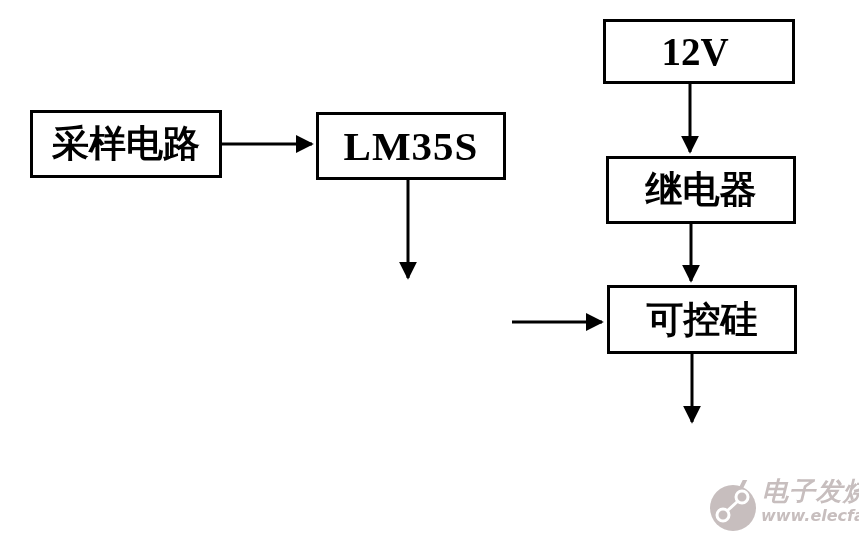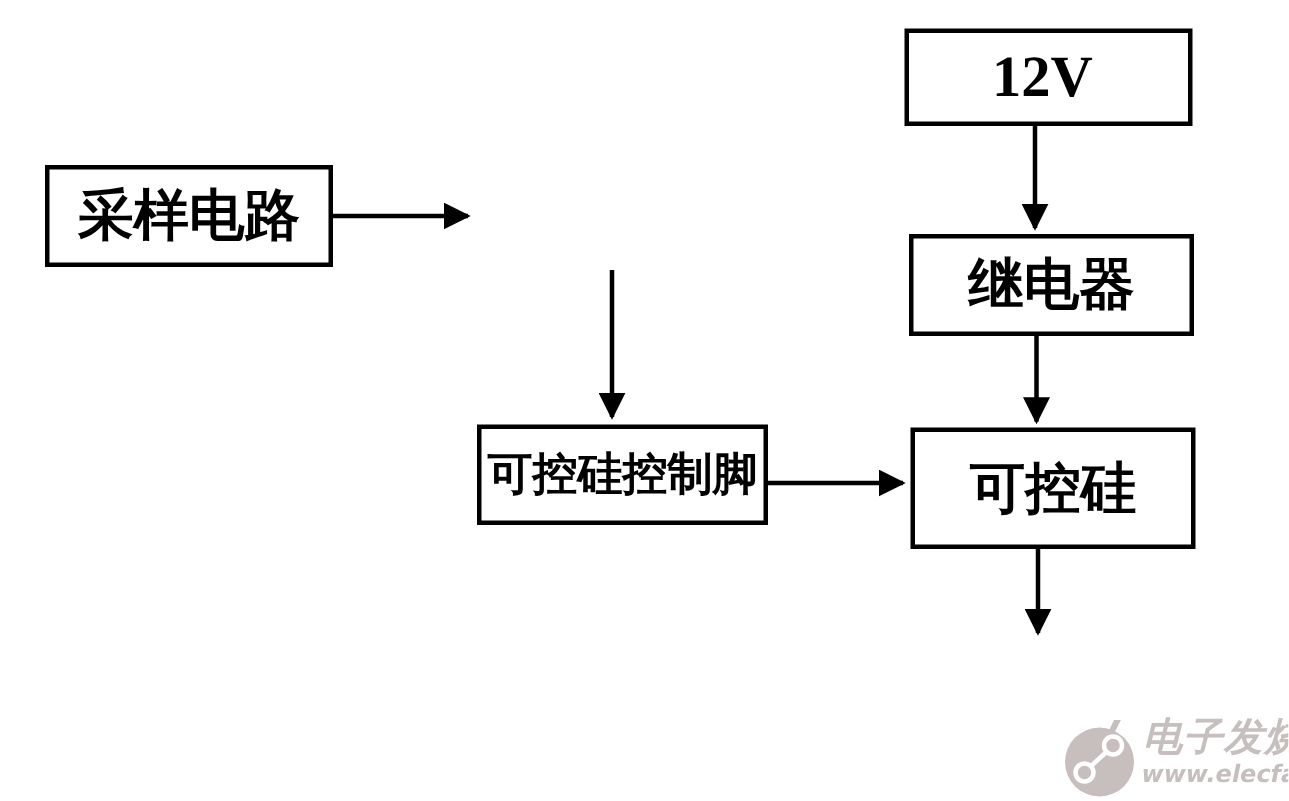--- a/index.html
+++ b/index.html
@@ -29,21 +29,21 @@
     z-index: 2;
   }
   .n-sampling { left: 30px;  top: 110px; width: 192px; height: 68px; font-size: 37px; }
   .n-lm35s    { left: 316px; top: 112px; width: 190px; height: 68px;
                 font-family: "Liberation Serif", "DejaVu Serif", serif;
                 font-weight: 600; font-size: 41px; letter-spacing: 1px; }
   .n-power    { left: 603px; top: 19px;  width: 192px; height: 65px; font-size: 36px; gap: 28px; }
   .n-power .num { font-family: "Liberation Serif", "DejaVu Serif", serif; font-size: 39px; margin-right: 8px; }
   .n-relay    { left: 606px; top: 156px; width: 190px; height: 68px; font-size: 37px; text-align: right; }
   .n-scrpin   { left: 318px; top: 283px; width: 194px; height: 67px; font-size: 30px; }
-  .n-scr      { left: 607px; top: 285px; width: 190px; height: 81px; font-size: 37px; }
+  .n-scr      { left: 607px; top: 285px; width: 190px; height: 69px; font-size: 37px; }
   .n-led      { left: 609px; top: 426px; width: 191px; height: 66px; font-size: 35px; }
   .edges {
     position: absolute;
     left: 0; top: 0;
     width: 859px; height: 534px;
     z-index: 1;
     pointer-events: none;
   }
   .watermark {
     position: absolute;
@@ -89,32 +89,32 @@
     <line x1="512" y1="322" x2="602" y2="322" stroke="#000000" stroke-width="3" marker-end="url(#arrowhead)"></line>
     <line x1="690" y1="83" x2="690" y2="152" stroke="#000000" stroke-width="3" marker-end="url(#arrowhead)"></line>
     <line x1="691" y1="224" x2="691" y2="281" stroke="#000000" stroke-width="3" marker-end="url(#arrowhead)"></line>
     <line x1="692" y1="352" x2="692" y2="422" stroke="#000000" stroke-width="3" marker-end="url(#arrowhead)"></line>
   </svg>
 
   <div class="node n-sampling">
     <span>采样电路</span>
   </div>
 
+  <div class="node n-lm35s">
+    <span>LM35S</span>
+  </div>
 
   <div class="node n-power">
     <span class="num">12V</span>
   </div>
 
   <div class="node n-relay">
     <span>继电器</span>
   </div>
 
-  <div class="node n-scrpin">
-    <span>可控硅控制脚</span>
-  </div>
 
   <div class="node n-scr">
     <span>可控硅</span>
   </div>
 
 
   <div class="watermark">
     <svg class="wm-logo" width="52" height="54" viewBox="0 0 52 54" xmlns="http://www.w3.org/2000/svg">
       <circle cx="25" cy="28" r="23" fill="#c7bebe"></circle>
       <line x1="31" y1="12" x2="39" y2="-4" stroke="#c7bebe" stroke-width="4"></line>

